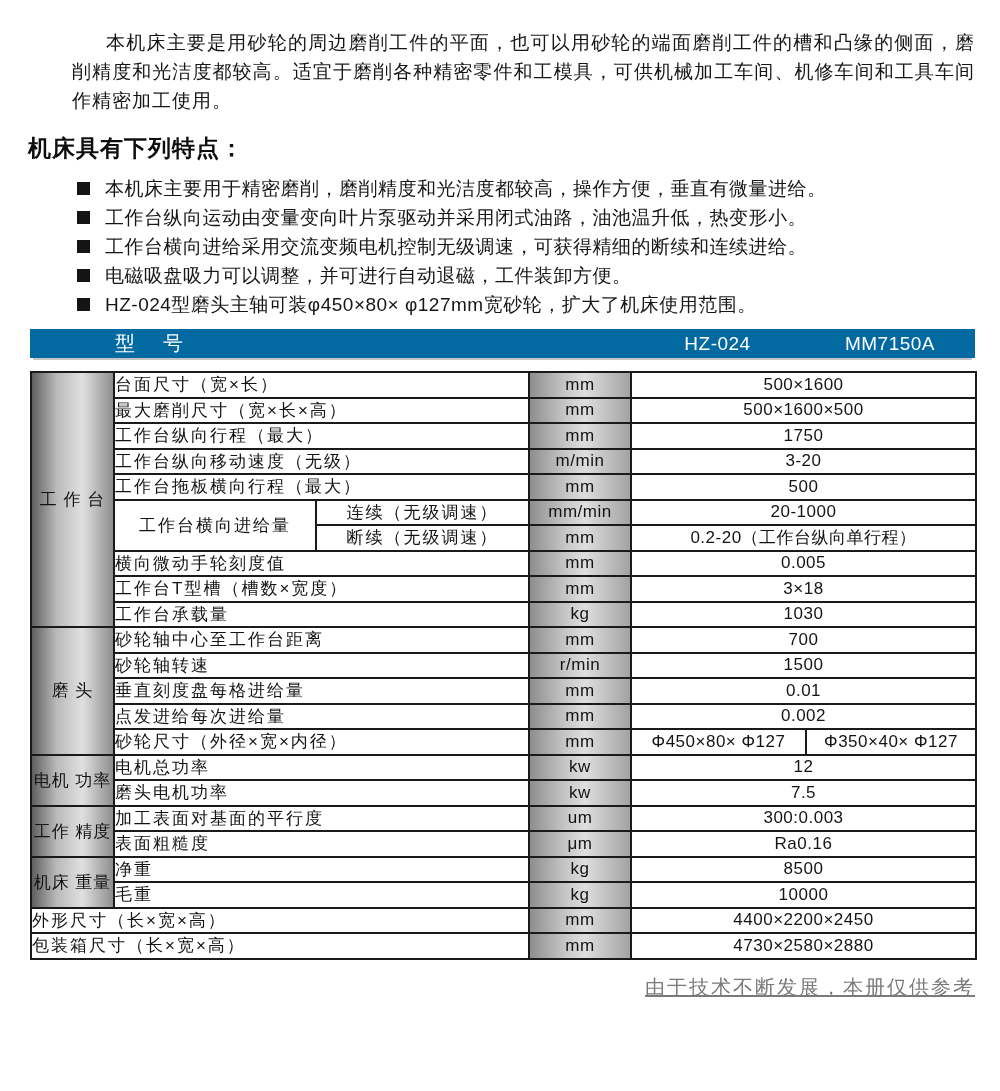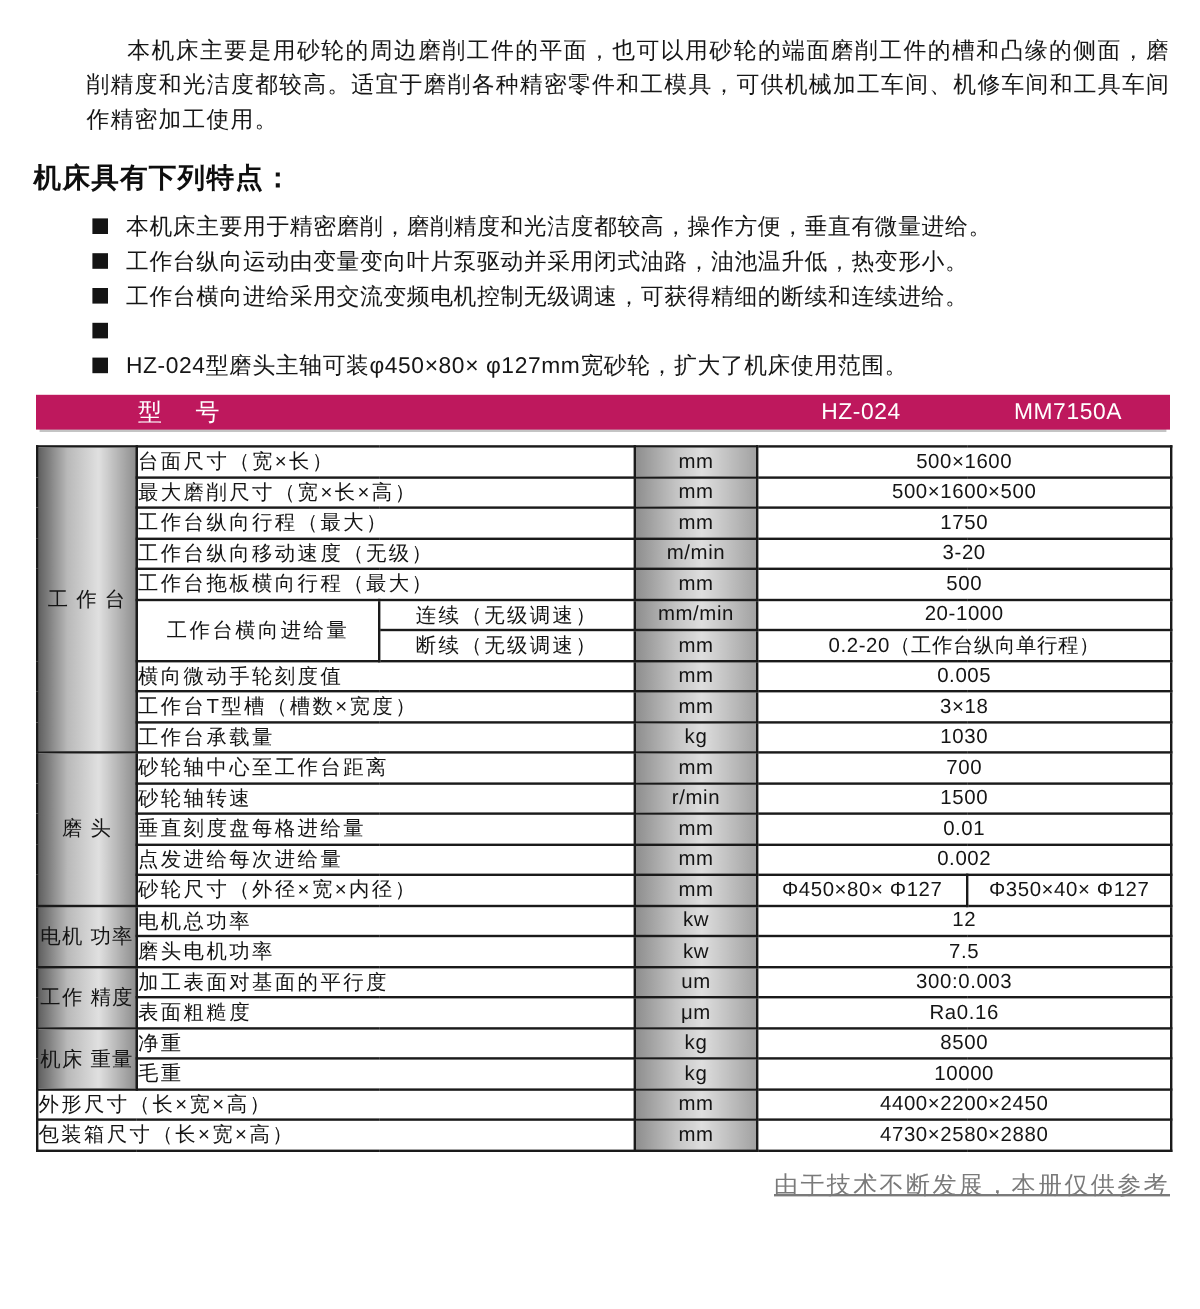--- a/index.html
+++ b/index.html
@@ -34,21 +34,21 @@
   
   .specs-heading{
     margin:14px 0 0 28px;
     font-size:23px;font-weight:bold;color:#0e0e0e;letter-spacing:1px;
   }
 
   
   .model-bar{
     display:flex;align-items:center;
     width:945px;height:29px;margin:10px 0 0 30px;
-    background:#be185d;color:#ffffff;
+    background:#0369a1;color:#ffffff;
     box-shadow:0 5px 0 -3px #c4c4c4;
   }
   .model-label{width:515px;padding-left:85px;font-size:20px;letter-spacing:4px;}
   .model-col{text-align:center;font-size:19px;letter-spacing:0.5px;}
   .model-col.c1{width:175px;}
   .model-col.c2{width:170px;}
 
   
   table.specs{
     border-collapse:collapse;table-layout:fixed;
@@ -99,20 +99,21 @@
     <li>
       <span class="bullet-square"></span>
       <span>工作台纵向运动由变量变向叶片泵驱动并采用闭式油路，油池温升低，热变形小。</span>
     </li>
     <li>
       <span class="bullet-square"></span>
       <span>工作台横向进给采用交流变频电机控制无级调速，可获得精细的断续和连续进给。</span>
     </li>
     <li>
       <span class="bullet-square"></span>
+      <span>电磁吸盘吸力可以调整，并可进行自动退磁，工件装卸方便。</span>
     </li>
     <li>
       <span class="bullet-square"></span>
       <span>HZ-024型磨头主轴可装φ450×80× φ127mm宽砂轮，扩大了机床使用范围。</span>
     </li>
   </ul>
 
 
   <div class="model-bar">
     <div class="model-label">型　号</div>

